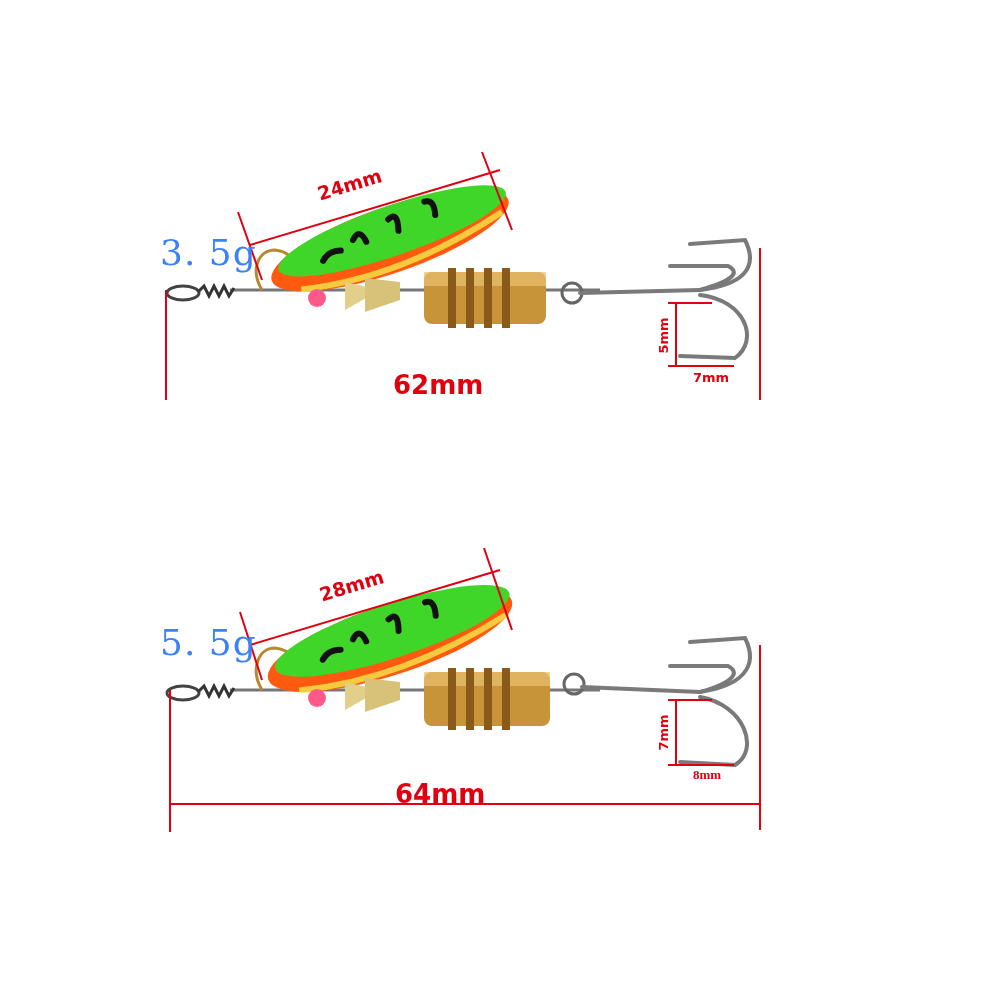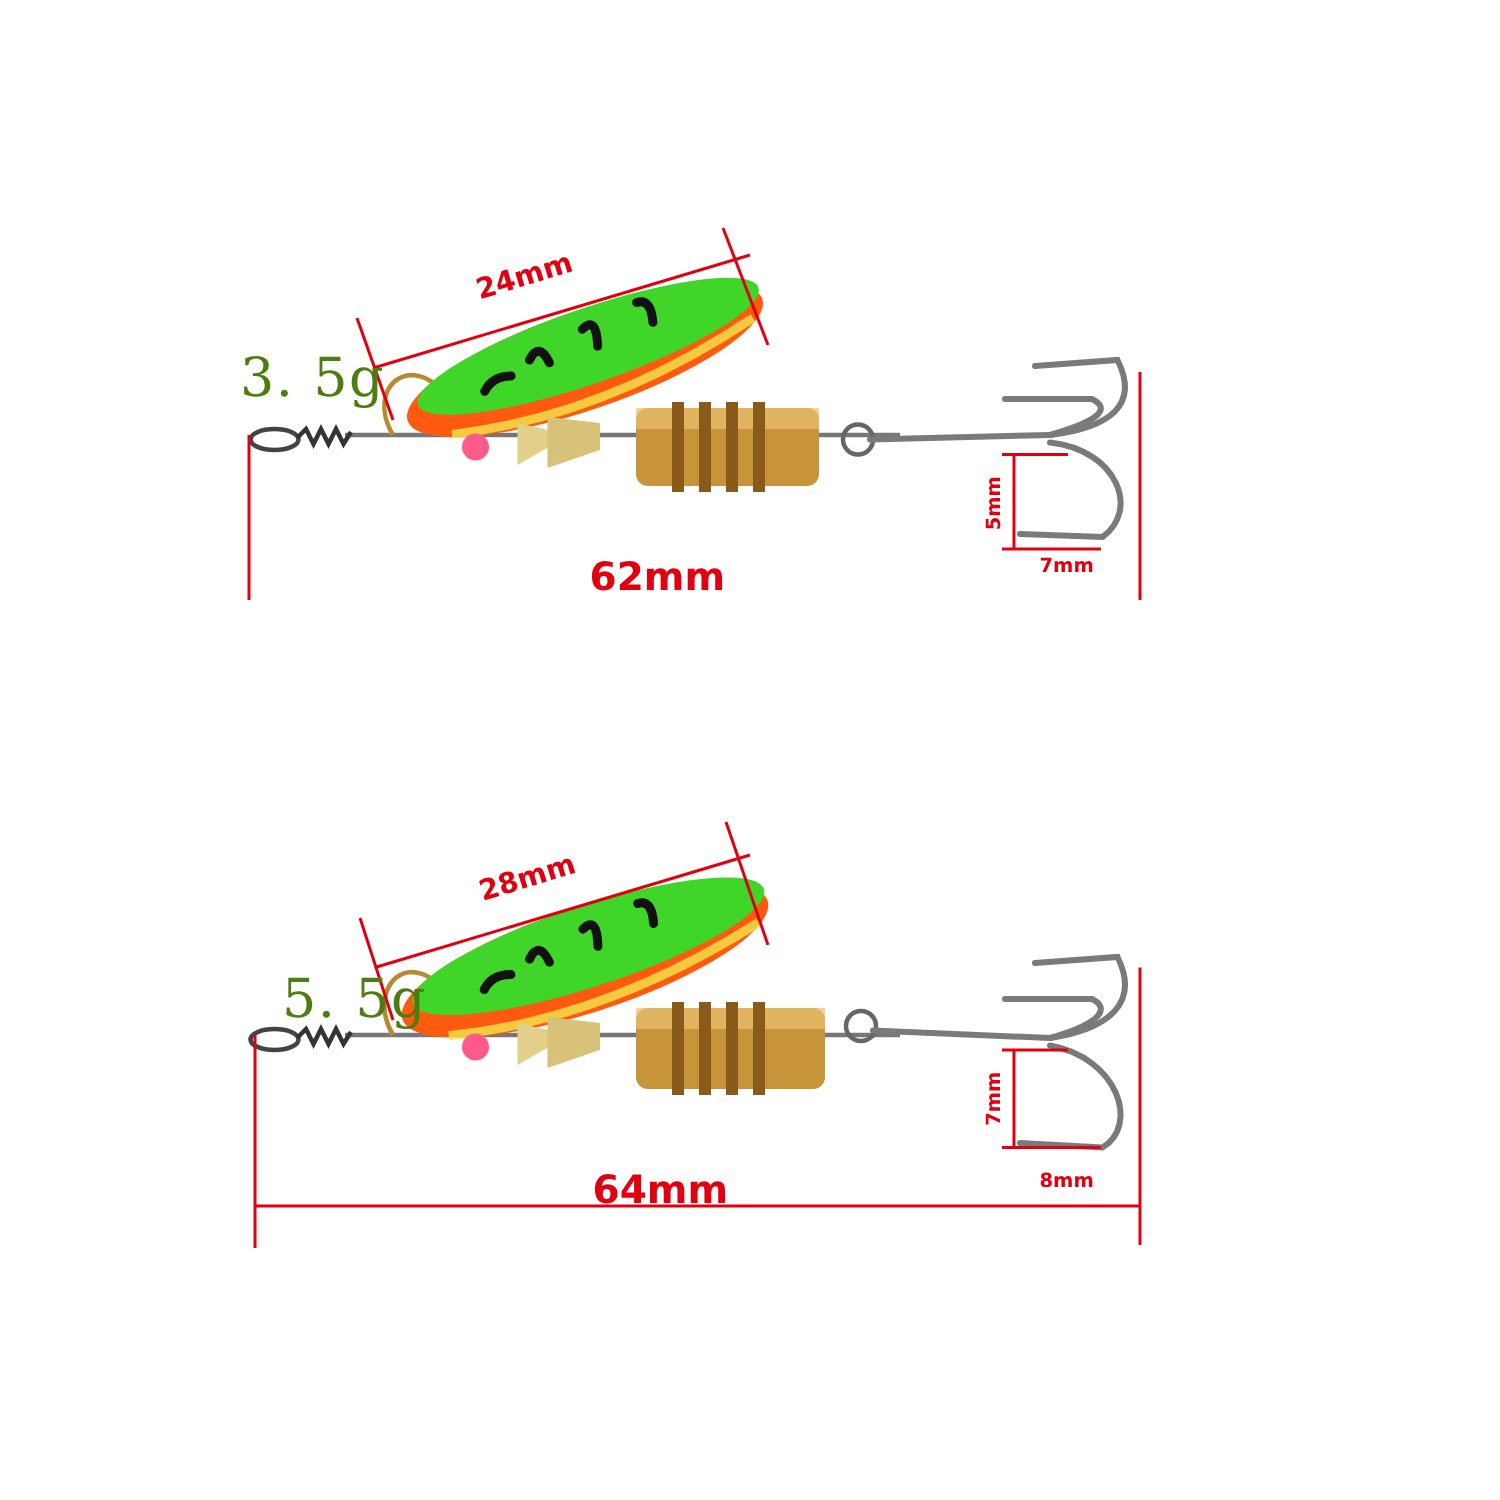--- a/index.html
+++ b/index.html
@@ -1,18 +1,18 @@
 <!DOCTYPE html>
 <html><head>
 <meta charset="utf-8">
 <style>
   html,body{margin:0;padding:0;background:#ffffff;}
   body{width:1000px;height:1000px;position:relative;overflow:hidden;font-family:"DejaVu Sans",sans-serif;}
   .panel{position:absolute;left:0;width:1000px;height:400px;}
-  .weight{position:absolute;font-family:"DejaVu Serif","Liberation Serif",serif;font-size:36px;color:#4d7c0f;letter-spacing:1px;}
+  .weight{position:absolute;font-family:"DejaVu Serif","Liberation Serif",serif;font-size:36px;color:#3b82f6;letter-spacing:1px;}
   .lbl{position:absolute;color:#e00010;font-weight:bold;font-family:"DejaVu Sans",sans-serif;white-space:nowrap;}
   .big{font-size:26px;text-align:center;}
   .mid{font-size:19px;}
   .sm{font-size:13px;}
   svg{position:absolute;left:0;top:0;}
 </style>
 </head>
 <body>
 
 <div class="panel" style="top:0;">
@@ -125,18 +125,18 @@
       <line x1="170" y1="300" x2="170" y2="442"></line>
       <line x1="760" y1="255" x2="760" y2="440"></line>
       <line x1="170" y1="414" x2="760" y2="414"></line>
     </g>
     <g stroke="#e00010" stroke-width="2">
       <line x1="668" y1="310" x2="712" y2="310"></line>
       <line x1="676" y1="310" x2="676" y2="375"></line>
       <line x1="668" y1="375" x2="734" y2="375"></line>
     </g>
   </svg>
-  <div class="weight" style="left:160px;top:256px;margin-left:28px;">5. 5g</div>
+  <div class="weight" style="left:160px;top:232px;">5. 5g</div>
   <div class="lbl mid" style="left:320px;top:194px;transform:rotate(-17deg);transform-origin:left center;">28mm</div>
   <div class="lbl big" style="left:395px;top:389px;">64mm</div>
   <div class="lbl sm" style="left:645px;top:335px;transform:rotate(-90deg);transform-origin:center;">7mm</div>
-  <div class="lbl sm" style="left:693px;top:390px;">8mm</div>
+  <div class="lbl sm" style="left:693px;top:377px;font-family:Liberation Serif, serif;">8mm</div>
 </div>
 
 </body></html>

